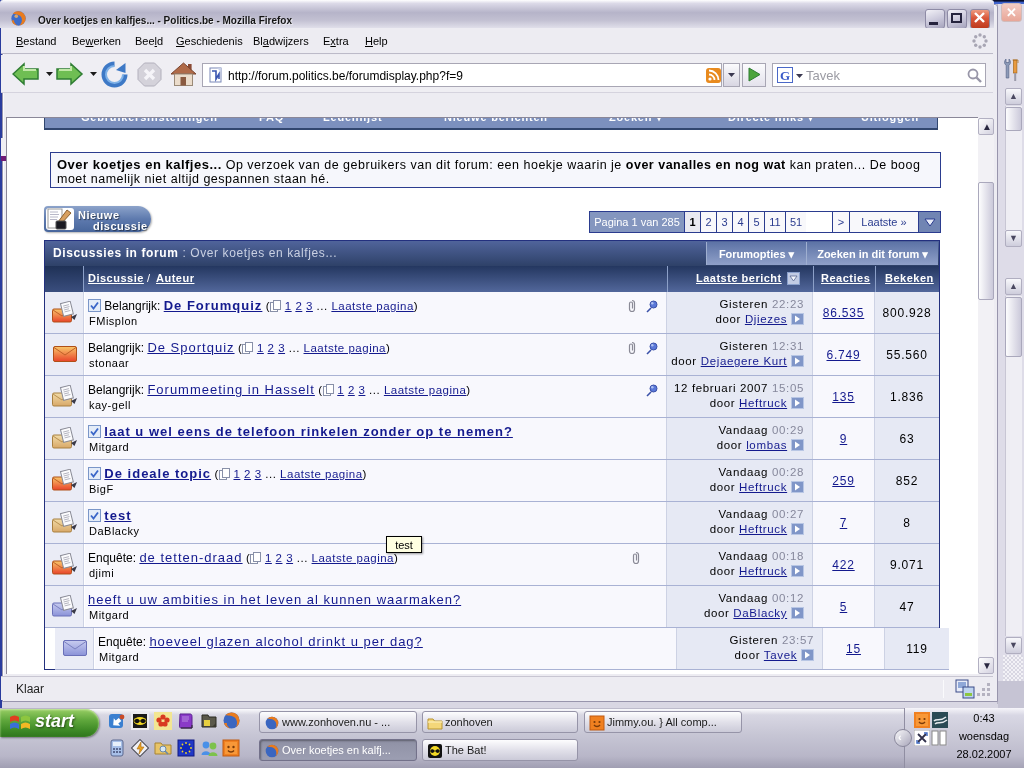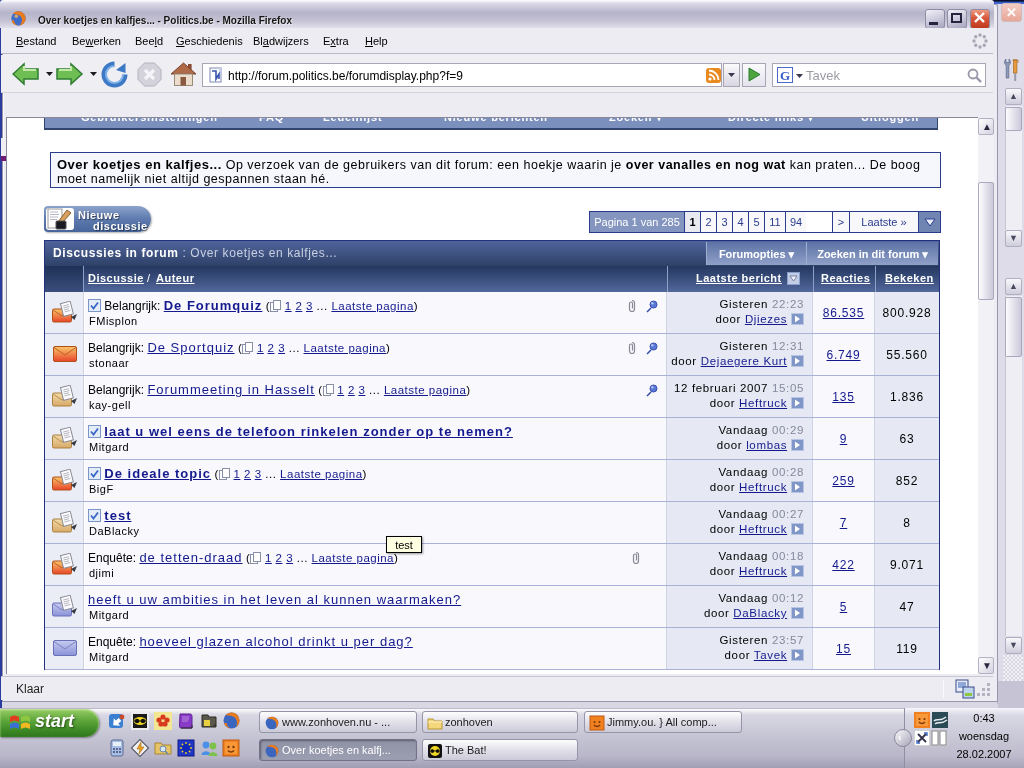--- a/index.html
+++ b/index.html
@@ -245,21 +245,21 @@
 <span class="abs" style="left:49px;top:14px;color:#fff;font-weight:bold;font-size:11px;letter-spacing:0.5px;text-shadow:1px 1px 1px rgba(0,0,0,.5);">discussie</span>
 </div>
 <div class="abs" id="pagin">
 <div class="pcell" style="left:0;width:94px;background:#8496BF;color:#fff;border-left:none;">Pagina 1 van 285</div>
 <div class="pcell" style="left:94px;width:16px;background:#E9E9F0;color:#000;font-weight:bold;">1</div>
 <div class="pcell" style="left:110px;width:16px;">2</div>
 <div class="pcell" style="left:126px;width:16px;">3</div>
 <div class="pcell" style="left:142px;width:16px;">4</div>
 <div class="pcell" style="left:158px;width:16px;">5</div>
 <div class="pcell" style="left:174px;width:21px;">11</div>
-<div class="pcell" style="left:195px;width:21px;">94</div>
+<div class="pcell" style="left:195px;width:21px;">51</div>
 <div class="pcell" style="left:216px;width:26px;margin-left:33px;">101</div>
 <div class="pcell" style="left:242px;width:17px;">&gt;</div>
 <div class="pcell" style="left:259px;width:69px;">Laatste »</div>
 <div class="pcell" style="left:328px;width:22px;background:#7185B3;"><svg width="12" height="9" style="margin-top:2px;">
         <path d="M1 1 L11 1 L6 8 Z" fill="#E8ECF8" stroke="#2B3C8F"></path>
       </svg></div>
 </div>
 <svg width="0" height="0" style="position:absolute;">
     <defs>
 <linearGradient id="gR" x1="0" y1="0" x2="0" y2="1">
@@ -575,21 +575,21 @@
             <path d="M4 2.5 L9 6 L4 9.5 Z" fill="#fff"></path>
           </svg></span>
       </div>
 <div class="c-reac">
         <span class="num"><span class="tl">5</span></span>
       </div>
 <div class="c-bek">
         <span class="num">47</span>
       </div>
 </div>
-<div class="row" style="top:387px;">
+<div class="row" style="top:387px;margin-left:10px;">
 <div class="c-icon">
         <svg style="position:absolute;left:8px;top:12px;" width="24" height="17" viewBox="0 0 24 17">
           <rect x="0.5" y="0.5" width="23" height="15" rx="1.5" fill="url(#gB)" stroke="#6A70B8"></rect>
           <path d="M1 1.5 L12 9 L23 1.5" fill="none" stroke="#7A80C0"></path>
         </svg>
       </div>
 <div class="c-disc">
         <span class="t1">Enquête: <span class="tl">hoeveel glazen alcohol drinkt u per dag?</span></span>
 <span class="t2">Mitgard</span>
       </div>

